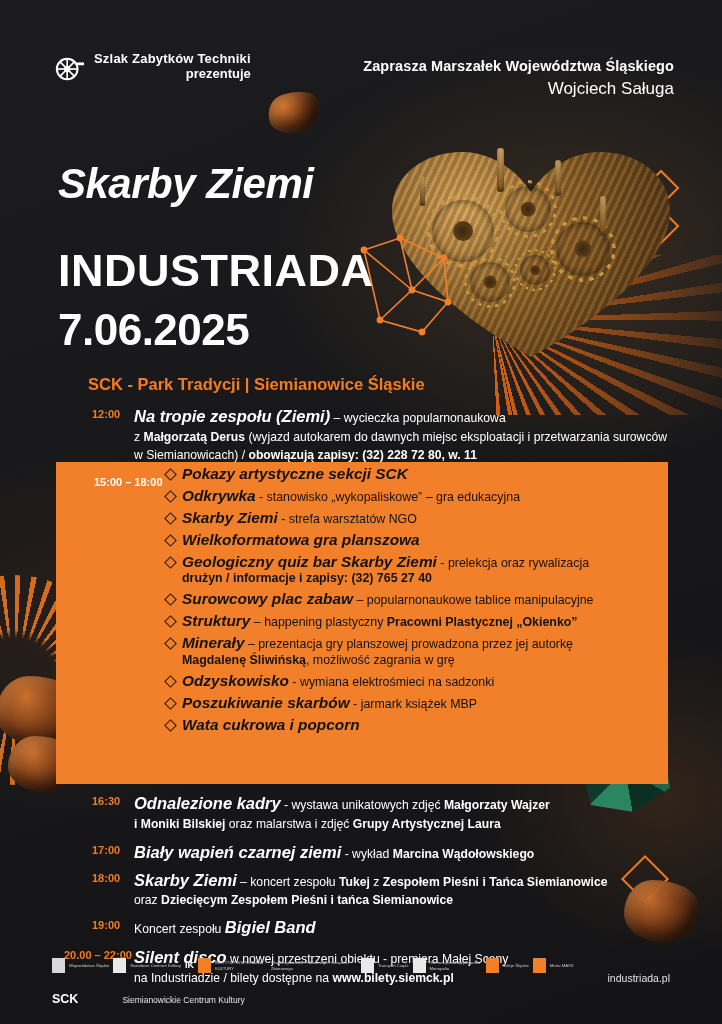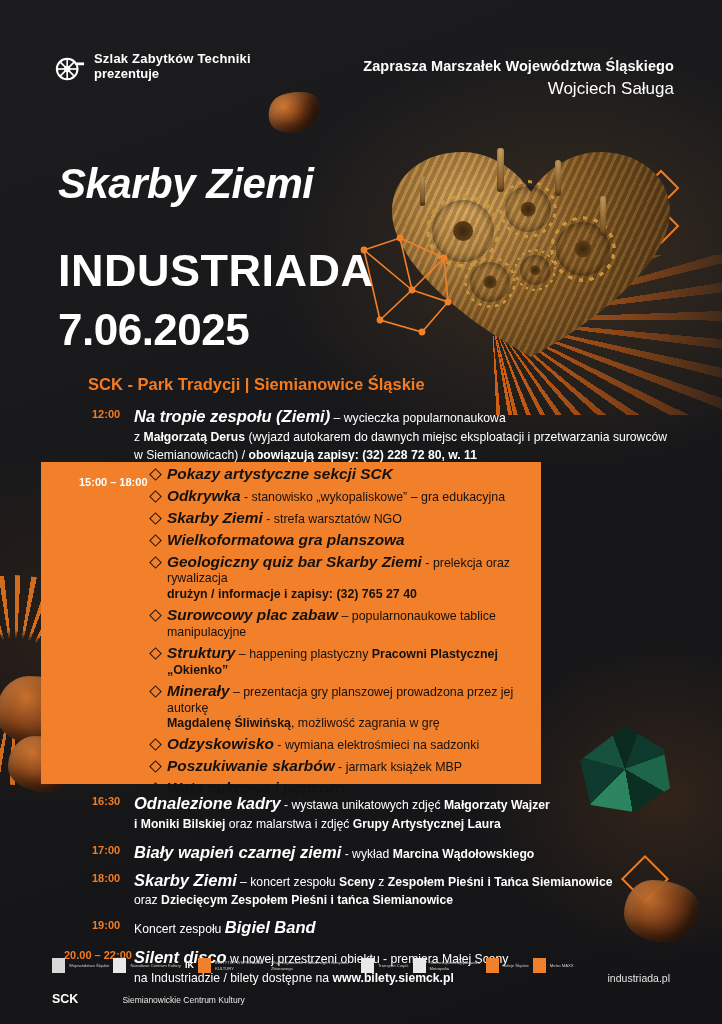--- a/index.html
+++ b/index.html
@@ -112,21 +112,21 @@
   .p1 { left: 497px; top: 148px; width: 7px; height: 44px; }
   .p2 { left: 555px; top: 160px; width: 6px; height: 36px; }
   .p3 { left: 600px; top: 196px; width: 6px; height: 40px; }
   .p4 { left: 420px; top: 176px; width: 5px; height: 30px; }
 
   .net {
     position: absolute; left: 352px; top: 232px; width: 120px; height: 110px;
   }
 
   
-  .logo-row { position: absolute; left: 54px; top: 52px; display: flex; align-items: flex-start; gap: 8px; }
+  .logo-row { position: absolute; left: 54px; top: 52px; display: flex; align-items: flex-start; gap: 8px; text-align: right; }
   .logo-mark { width: 32px; height: 30px; margin-top: 2px; }
   .logo-text { line-height: 1.15; }
   .logo-l1 { font-size: 13px; font-weight: 700; letter-spacing: .2px; }
   .logo-l2 { font-size: 13px; font-weight: 700; }
 
   .invite { position: absolute; right: 48px; top: 58px; text-align: right; }
   .invite-l1 { font-size: 14.5px; font-weight: 700; letter-spacing: .1px; }
   .invite-l2 { font-size: 17px; font-weight: 400; margin-top: 5px; }
 
   
@@ -156,21 +156,21 @@
     font-size: 11px; font-weight: 700; padding-top: 3px; text-align: left;
     padding-left: 36px;
   }
   .time.wide { padding-left: 8px; }
   .body-txt { flex: 1; font-size: 12.2px; line-height: 1.45; }
   .ttl { font-size: 16.5px; font-weight: 700; font-style: italic; }
   .b { font-weight: 700; }
 
   
   .block {
-    position: absolute; left: 41px; top: 462px; width: 500px; height: 322px;
+    position: absolute; left: 56px; top: 462px; width: 612px; height: 322px;
     background: #f2802a;
     color: #14110f;
   }
   .block-title {
     font-size: 21px; font-weight: 700; color: #fff; letter-spacing: .2px;
     padding: 10px 0 4px 110px;
   }
   .bl-list { padding: 0 16px 0 110px; }
   .bl-item { display: flex; align-items: flex-start; gap: 7px; margin-top: 2px; line-height: 1.28; }
   .dia {
@@ -369,21 +369,21 @@
     <div class="row" style="margin-bottom:4px;">
       <div class="time">17:00</div>
       <div class="body-txt">
         <div><span class="ttl">Biały wapień czarnej ziemi</span><span> - wykład </span><span class="b">Marcina Wądołowskiego</span></div>
       </div>
     </div>
 
     <div class="row" style="margin-bottom:6px;">
       <div class="time">18:00</div>
       <div class="body-txt">
-        <div><span class="ttl">Skarby Ziemi</span><span> – koncert zespołu </span><span class="b">Sceny</span><span> z </span><span class="b">Zespołem Pieśni i Tańca Siemianowice</span></div>
+        <div><span class="ttl">Skarby Ziemi</span><span> – koncert zespołu </span><span class="b">Tukej</span><span> z </span><span class="b">Zespołem Pieśni i Tańca Siemianowice</span></div>
         <div><span>oraz </span><span class="b">Dziecięcym Zespołem Pieśni i tańca Siemianowice</span></div>
       </div>
     </div>
 
     <div class="row" style="margin-bottom:6px;">
       <div class="time">19:00</div>
       <div class="body-txt">
         <div><span>Koncert zespołu </span><span class="ttl">Bigiel Band</span></div>
       </div>
     </div>

